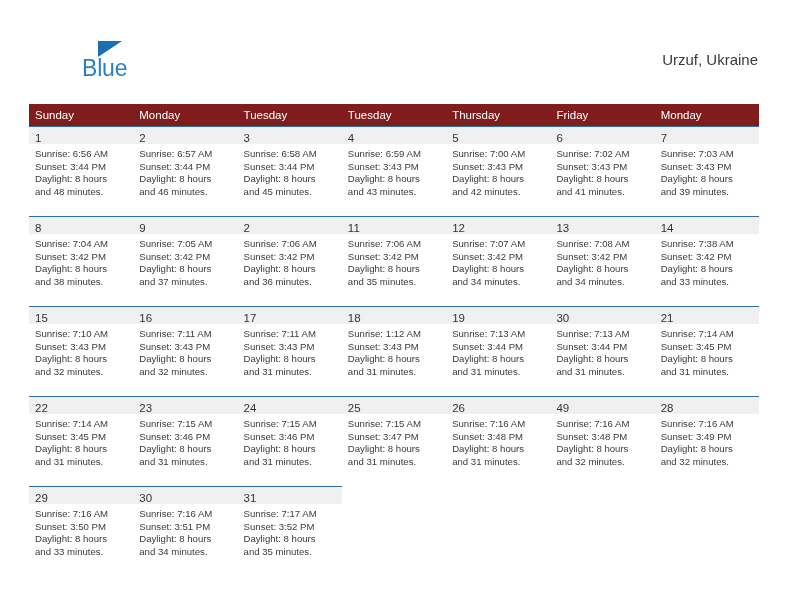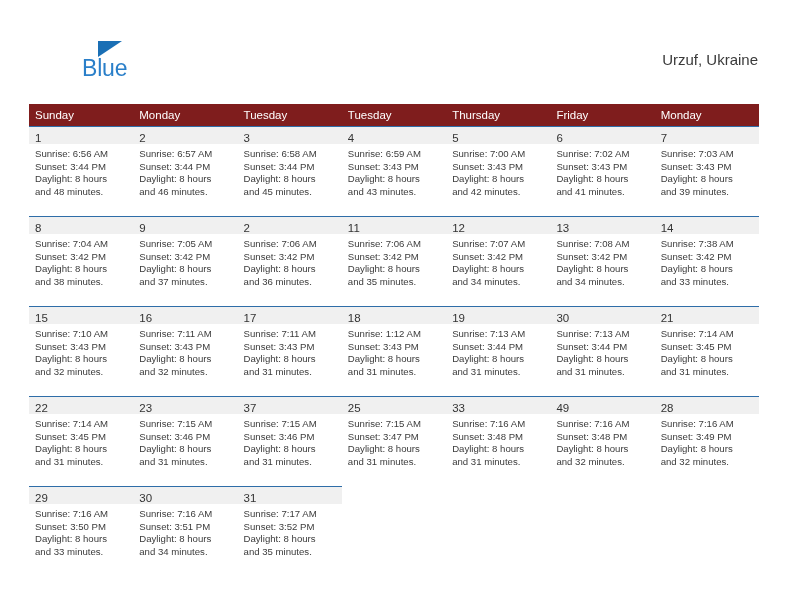--- a/index.html
+++ b/index.html
@@ -438,21 +438,21 @@
                 <div class="dayinfo">
                   <div>Sunrise: 7:15 AM</div>
                   <div>Sunset: 3:46 PM</div>
                   <div>Daylight: 8 hours</div>
                   <div>and 31 minutes.</div>
                 </div>
               </div>
             </td>
             <td>
               <div class="daycell">
-                <div class="daynum-band"><span class="daynum">37</span></div>
+                <div class="daynum-band"><span class="daynum">24</span></div>
                 <div class="dayinfo">
                   <div>Sunrise: 7:15 AM</div>
                   <div>Sunset: 3:46 PM</div>
                   <div>Daylight: 8 hours</div>
                   <div>and 31 minutes.</div>
                 </div>
               </div>
             </td>
             <td>
               <div class="daycell">
@@ -460,21 +460,21 @@
                 <div class="dayinfo">
                   <div>Sunrise: 7:15 AM</div>
                   <div>Sunset: 3:47 PM</div>
                   <div>Daylight: 8 hours</div>
                   <div>and 31 minutes.</div>
                 </div>
               </div>
             </td>
             <td>
               <div class="daycell">
-                <div class="daynum-band"><span class="daynum">33</span></div>
+                <div class="daynum-band"><span class="daynum">26</span></div>
                 <div class="dayinfo">
                   <div>Sunrise: 7:16 AM</div>
                   <div>Sunset: 3:48 PM</div>
                   <div>Daylight: 8 hours</div>
                   <div>and 31 minutes.</div>
                 </div>
               </div>
             </td>
             <td>
               <div class="daycell">

